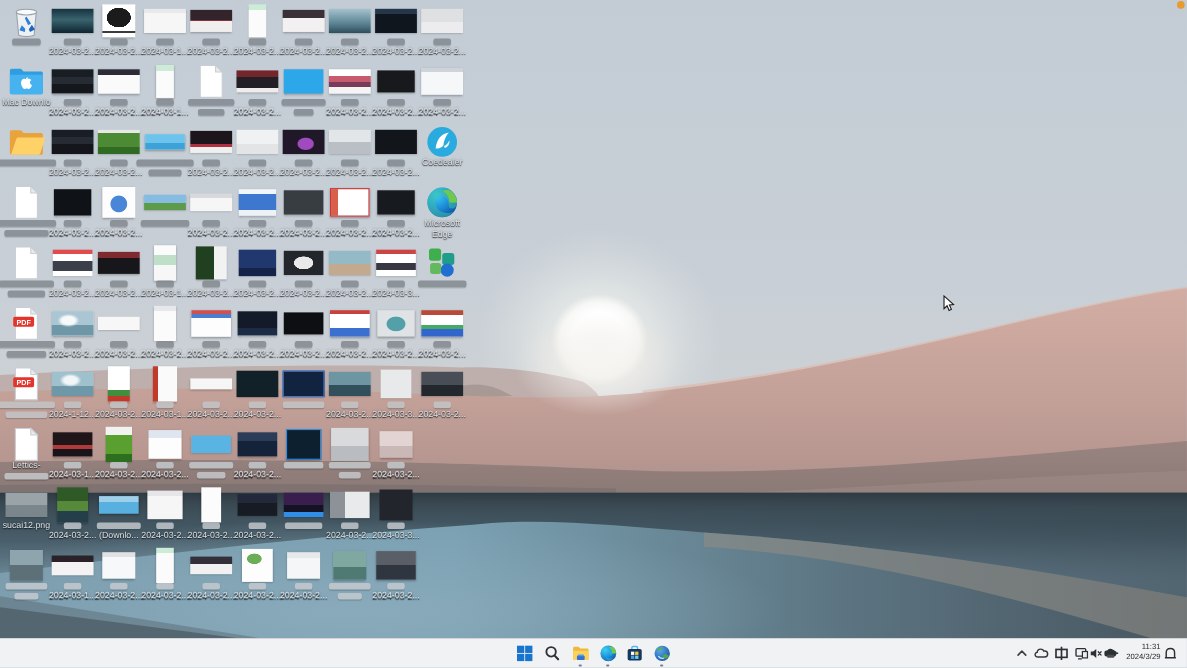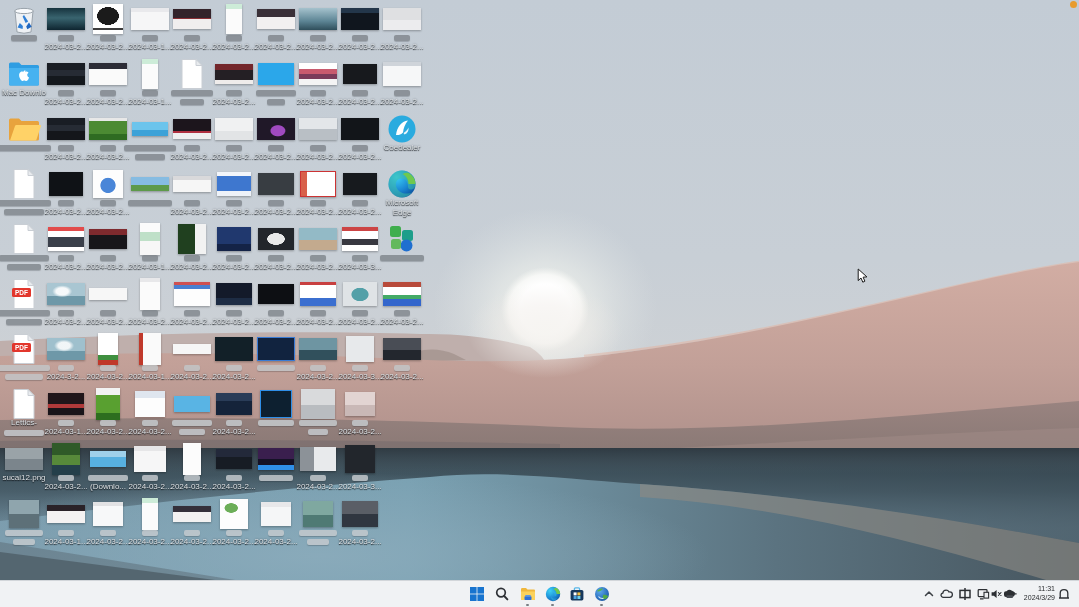--- a/index.html
+++ b/index.html
@@ -564,21 +564,21 @@
 </svg>
         </div>
         <div class="lb" style="width:52px;background:#c3c6c8;"></div>
         <div class="lb" style="width:38px;background:#c3c6c8;"></div>
       </div>
 <div class="cell" style="left:44.5px;top:335.0px;">
         <div class="box">
           <div class="th" style="width:38px;height:22px;background:radial-gradient(ellipse 10px 6px at 45% 35%, rgba(255,255,255,.85) 60%, rgba(255,255,255,0) 100%), linear-gradient(180deg,#9fc0cd 0 58%,#6e98a8 58%);"></div>
         </div>
         <div class="lb" style="width:16px;background:#c3c6c8;"></div>
-        <div class="lt">2024-3-2...</div>
+        <div class="lt">2024-1-12...</div>
       </div>
 <div class="cell" style="left:86.5px;top:335.0px;">
         <div class="box">
           <div class="th" style="width:20px;height:32px;background:linear-gradient(180deg,#ffffff 0 68%,#3f8f3f 68% 84%,#c0392b 84%);"></div>
         </div>
         <div class="lb" style="width:16px;background:#c3c6c8;"></div>
         <div class="lt">2024-03-2...</div>
       </div>
 <div class="cell" style="left:128.5px;top:335.0px;">
         <div class="box">

